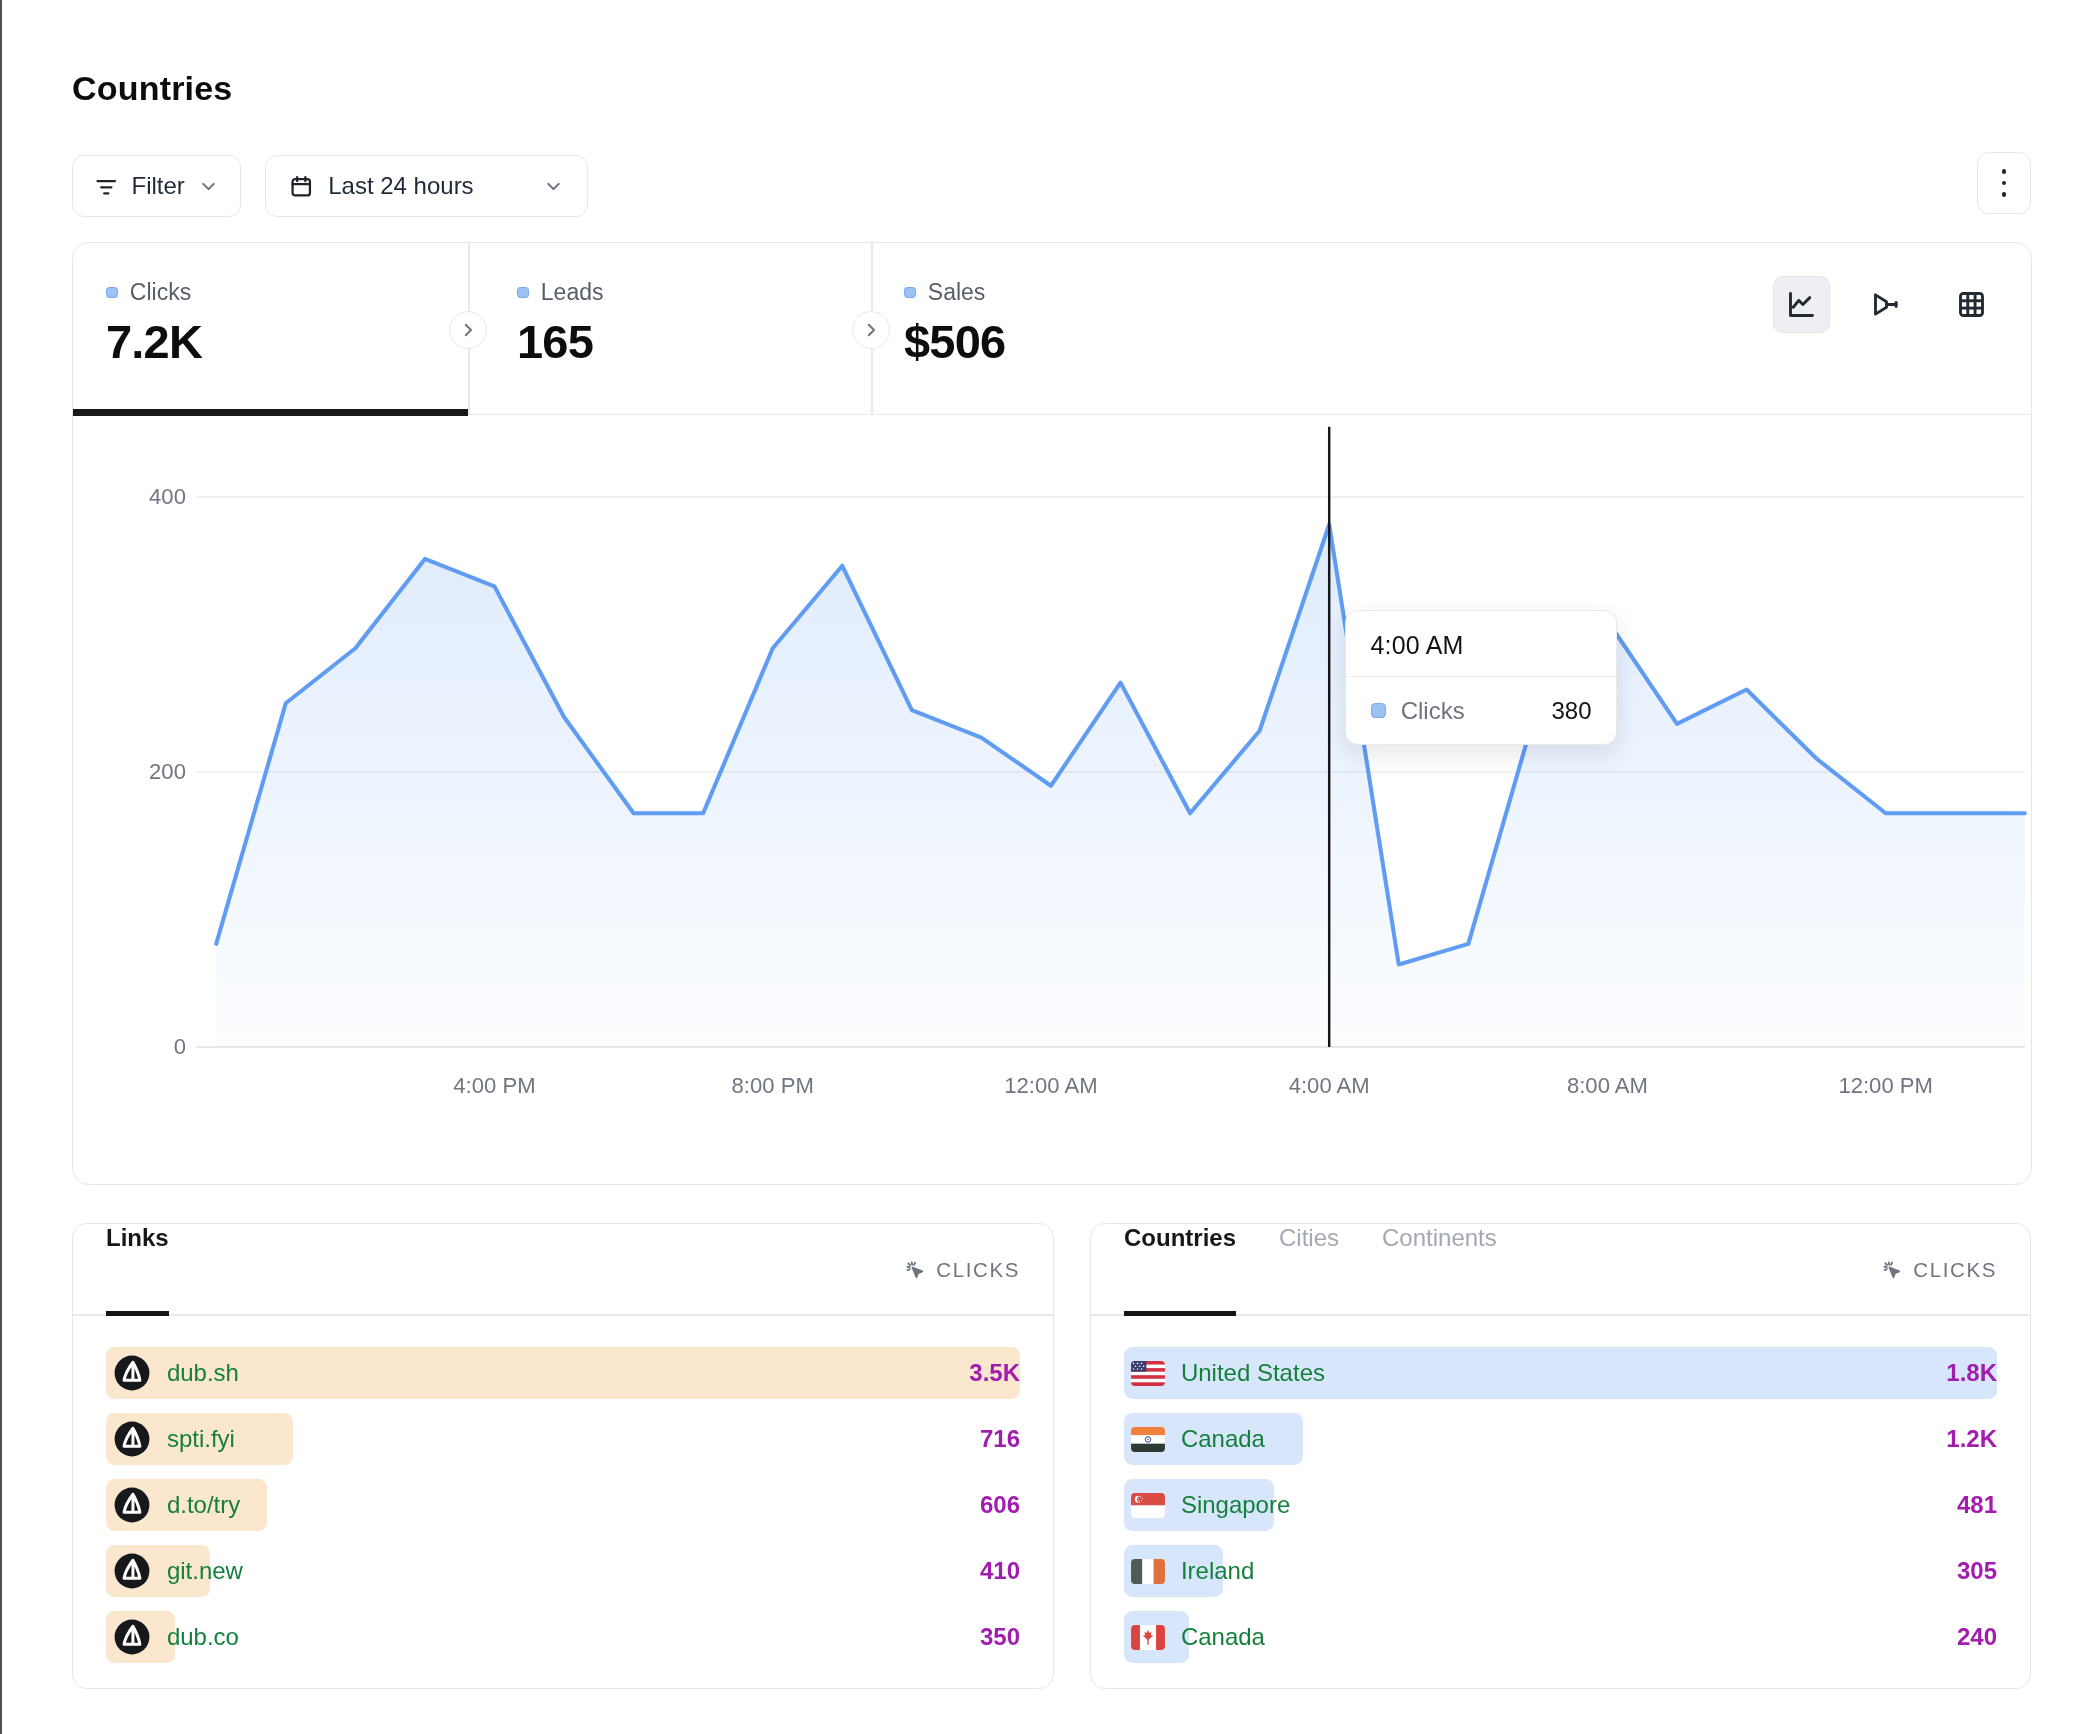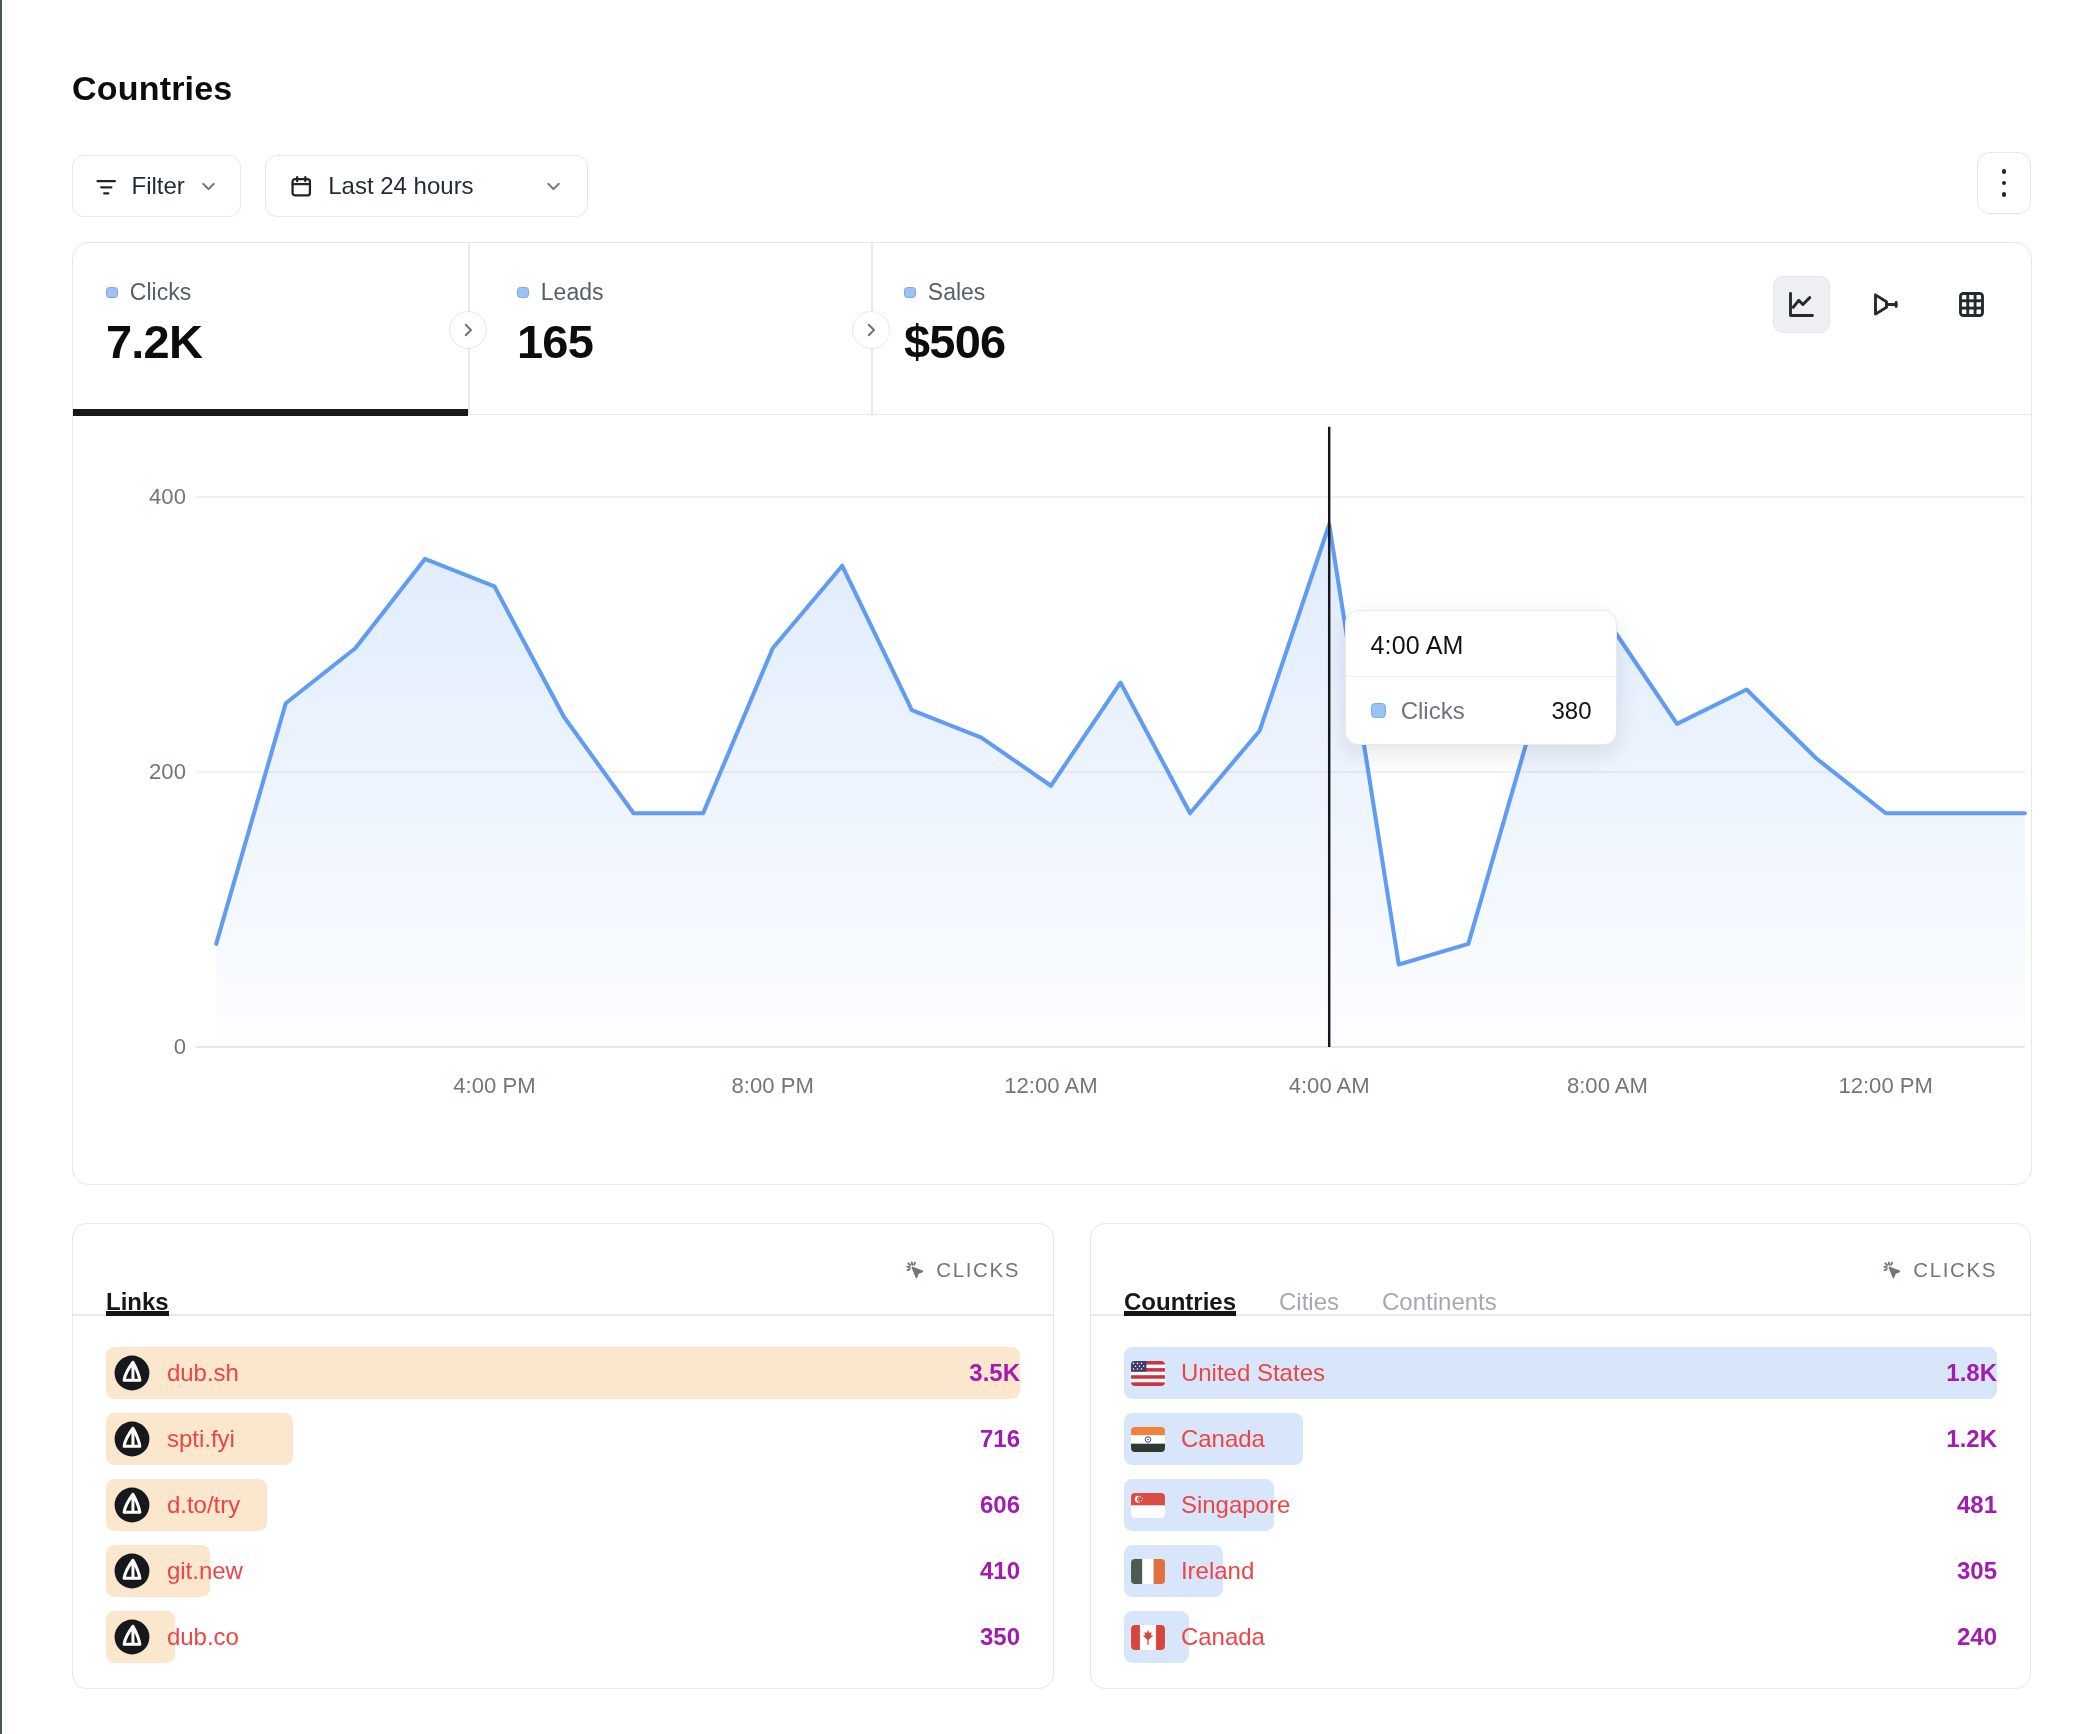--- a/index.html
+++ b/index.html
@@ -39,32 +39,32 @@
   #tooltip .tt-chip { width:15.5px; height:15.5px; border-radius:4.1px; background:#9cc2f4; border:1.6px solid #7aa8ee; }
   #tooltip .tt-name { font-size:24px; color:#6d7480; }
   #tooltip .tt-val { margin-left:auto; font-size:24px; font-weight:400; color:#101214; }
 
   
   .panel { position:absolute; top:1223px; height:466px; border:1.6px solid #e5e7eb; border-radius:14.7px; background:#fff; }
   #links-panel { left:70px; width:982px; }
   #countries-panel { left:1088px; width:941px; }
   .panel-head { position:relative; height:92px; padding:0 33px; display:flex; align-items:center; }
   .head-rule { position:absolute; left:0; right:0; bottom:0; height:1.6px; background:#e8e9eb; }
-  .tab { position:relative; height:92px; display:flex; align-items:flex-end; font-size:24px; color:#a3a9b2; margin-right:43px; cursor:pointer; }
+  .tab { position:relative; height:92px; display:flex; align-items:flex-start; font-size:24px; color:#a3a9b2; margin-right:43px; cursor:pointer; }
   .tab.active { color:#15171a; font-weight:700; }
   .tab.active::after { content:''; position:absolute; left:0; right:0; bottom:0; height:4.9px; background:#131416; z-index:2; }
   .metric-head { margin-left:auto; display:flex; align-items:center; gap:9.8px; color:#6f7680; font-size:20.5px; font-weight:500; letter-spacing:1.6px; cursor:pointer; }
   .rows { padding:31px 33px 0; }
   .bar-row { position:relative; height:52px; margin-bottom:14px; cursor:pointer; }
   .bar-fill { position:absolute; left:0; top:0; bottom:0; border-radius:8.2px; }
   #links-panel .bar-fill { background:#fbe7cd; }
   #countries-panel .bar-fill { background:#d8e6fb; }
   .bar-content { position:relative; display:flex; align-items:center; height:52px; z-index:1; }
   .row-icon { margin-left:7.4px; display:flex; align-items:center; justify-content:center; }
-  .row-label { margin-left:15.5px; font-size:24px; font-weight:500; color:#ef4444; }
+  .row-label { margin-left:15.5px; font-size:24px; font-weight:500; color:#15803d; }
   .row-value { margin-left:auto; font-size:24px; font-weight:700; color:#a21caf; }
   .flag { width:34px; height:25px; border-radius:4.1px; overflow:hidden; box-shadow:inset 0 0 0 0.8px rgba(0,0,0,.08); }
   svg.icon { display:block; }
 </style>
 </head>
 <body>
 
 <div id="stage">
 
   <div class="page-title">Countries</div>

